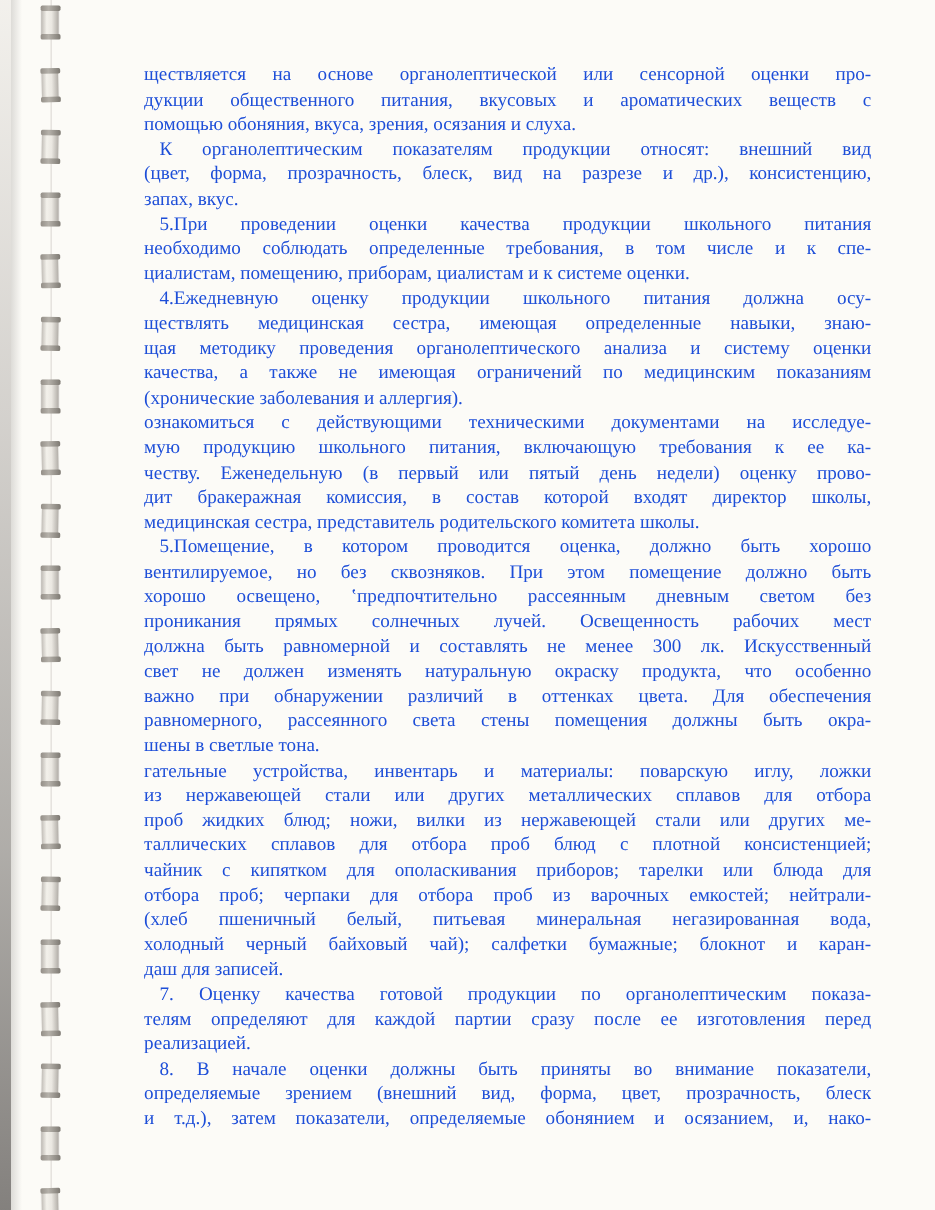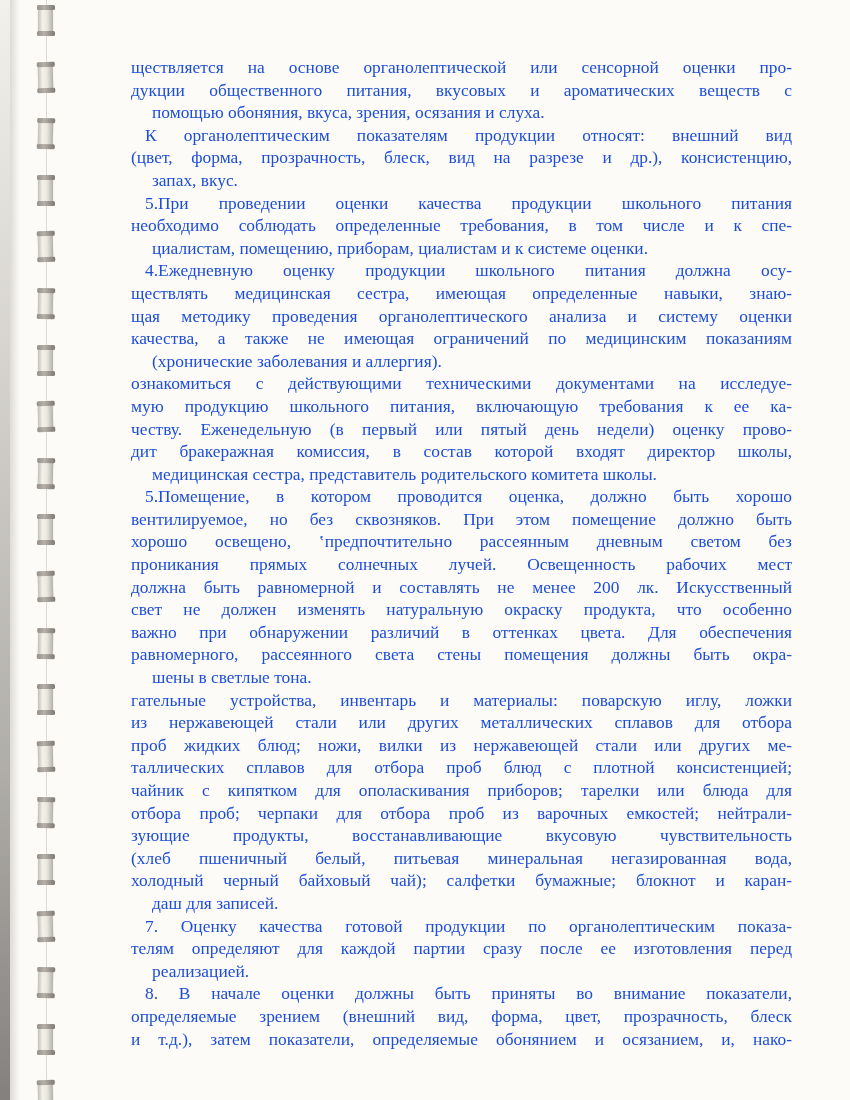--- a/index.html
+++ b/index.html
@@ -48,21 +48,21 @@
     color:#1d4ed8;
     font-size:17.4px;line-height:22.6px;
     -webkit-font-smoothing:antialiased;
   }
   .paragraph{margin:0;padding:0;}
   .line{
     text-align:justify;
     text-align-last:justify;
     height:22.6px;overflow:hidden;
   }
-  .line.end{text-align-last:left;margin-left:21px;}
+  .line.end{text-align-last:left;}
   .line.indent{text-indent:14px;}
 </style>
 </head>
 <body>
 
 <div class="scan">
   <div class="edge"></div>
   <div class="edge-fade"></div>
   <div class="binding">
     <div class="wire"></div>
@@ -115,34 +115,33 @@
         <div class="line">мую продукцию школьного питания, включающую требования к ее ка-</div>
         <div class="line">честву. Еженедельную (в первый или пятый день недели) оценку прово-</div>
         <div class="line">дит бракеражная комиссия, в состав которой входят директор школы,</div>
         <div class="line end">медицинская сестра, представитель родительского комитета школы.</div>
       </div>
       <div class="paragraph">
         <div class="line indent">5.Помещение, в котором проводится оценка, должно быть хорошо</div>
         <div class="line">вентилируемое, но без сквозняков. При этом помещение должно быть</div>
         <div class="line">хорошо освещено, ‛предпочтительно рассеянным дневным светом без</div>
         <div class="line">проникания прямых солнечных лучей. Освещенность рабочих мест</div>
-        <div class="line">должна быть равномерной и составлять не менее 200 лк. Искусственный</div>
+        <div class="line">должна быть равномерной и составлять не менее 300 лк. Искусственный</div>
         <div class="line">свет не должен изменять натуральную окраску продукта, что особенно</div>
         <div class="line">важно при обнаружении различий в оттенках цвета. Для обеспечения</div>
         <div class="line">равномерного, рассеянного света стены помещения должны быть окра-</div>
         <div class="line end">шены в светлые тона.</div>
       </div>
       <div class="paragraph">
         <div class="line">гательные устройства, инвентарь и материалы: поварскую иглу, ложки</div>
         <div class="line">из нержавеющей стали или других металлических сплавов для отбора</div>
         <div class="line">проб жидких блюд; ножи, вилки из нержавеющей стали или других ме-</div>
         <div class="line">таллических сплавов для отбора проб блюд с плотной консистенцией;</div>
         <div class="line">чайник с кипятком для ополаскивания приборов; тарелки или блюда для</div>
         <div class="line">отбора проб; черпаки для отбора проб из варочных емкостей; нейтрали-</div>
-        <div class="line">зующие продукты, восстанавливающие вкусовую чувствительность</div>
         <div class="line">(хлеб пшеничный белый, питьевая минеральная негазированная вода,</div>
         <div class="line">холодный черный байховый чай); салфетки бумажные; блокнот и каран-</div>
         <div class="line end">даш для записей.</div>
       </div>
       <div class="paragraph">
         <div class="line indent">7. Оценку качества готовой продукции по органолептическим показа-</div>
         <div class="line">телям определяют для каждой партии сразу после ее изготовления перед</div>
         <div class="line end">реализацией.</div>
       </div>
       <div class="paragraph">

